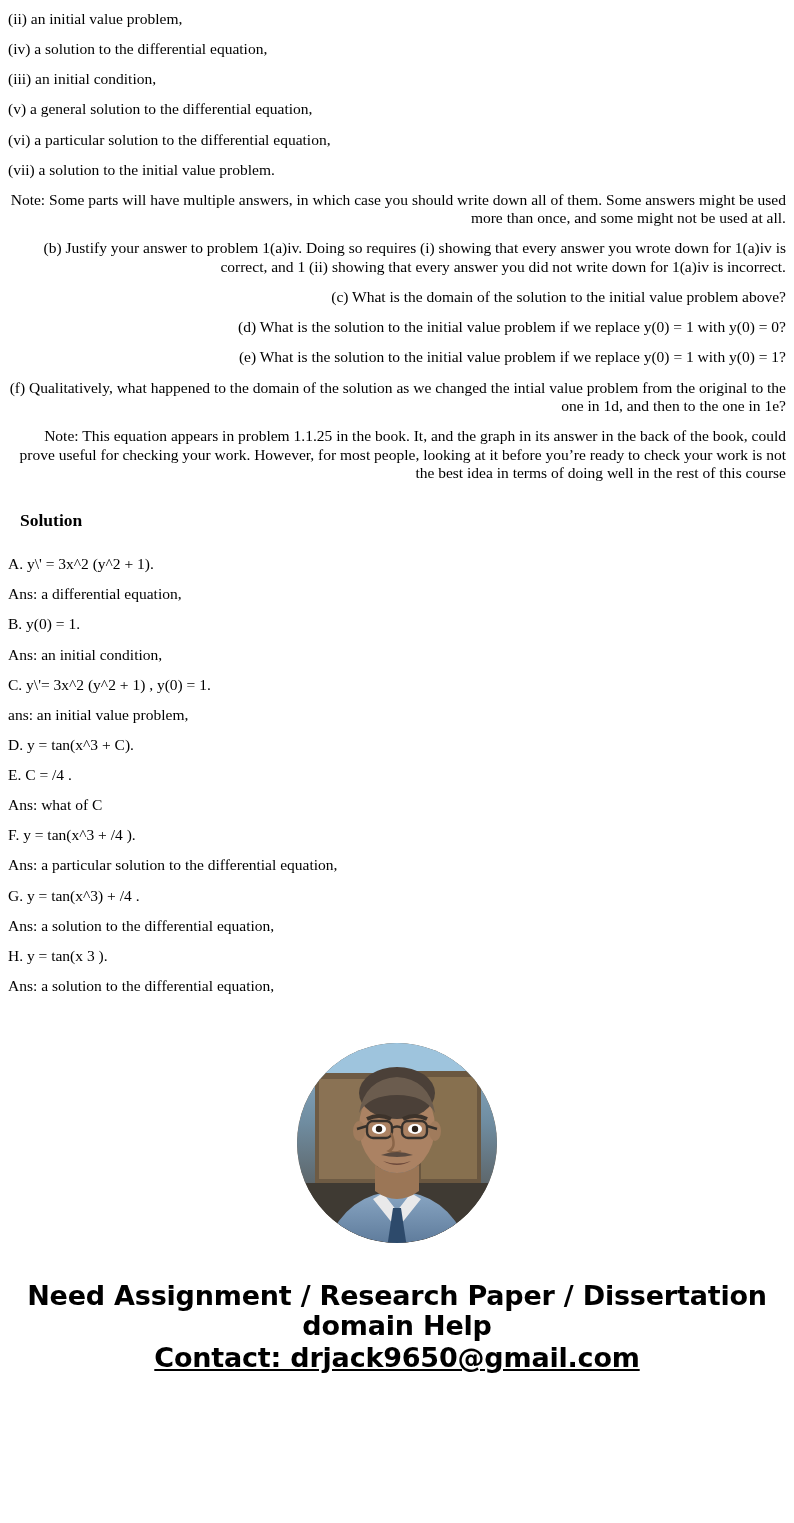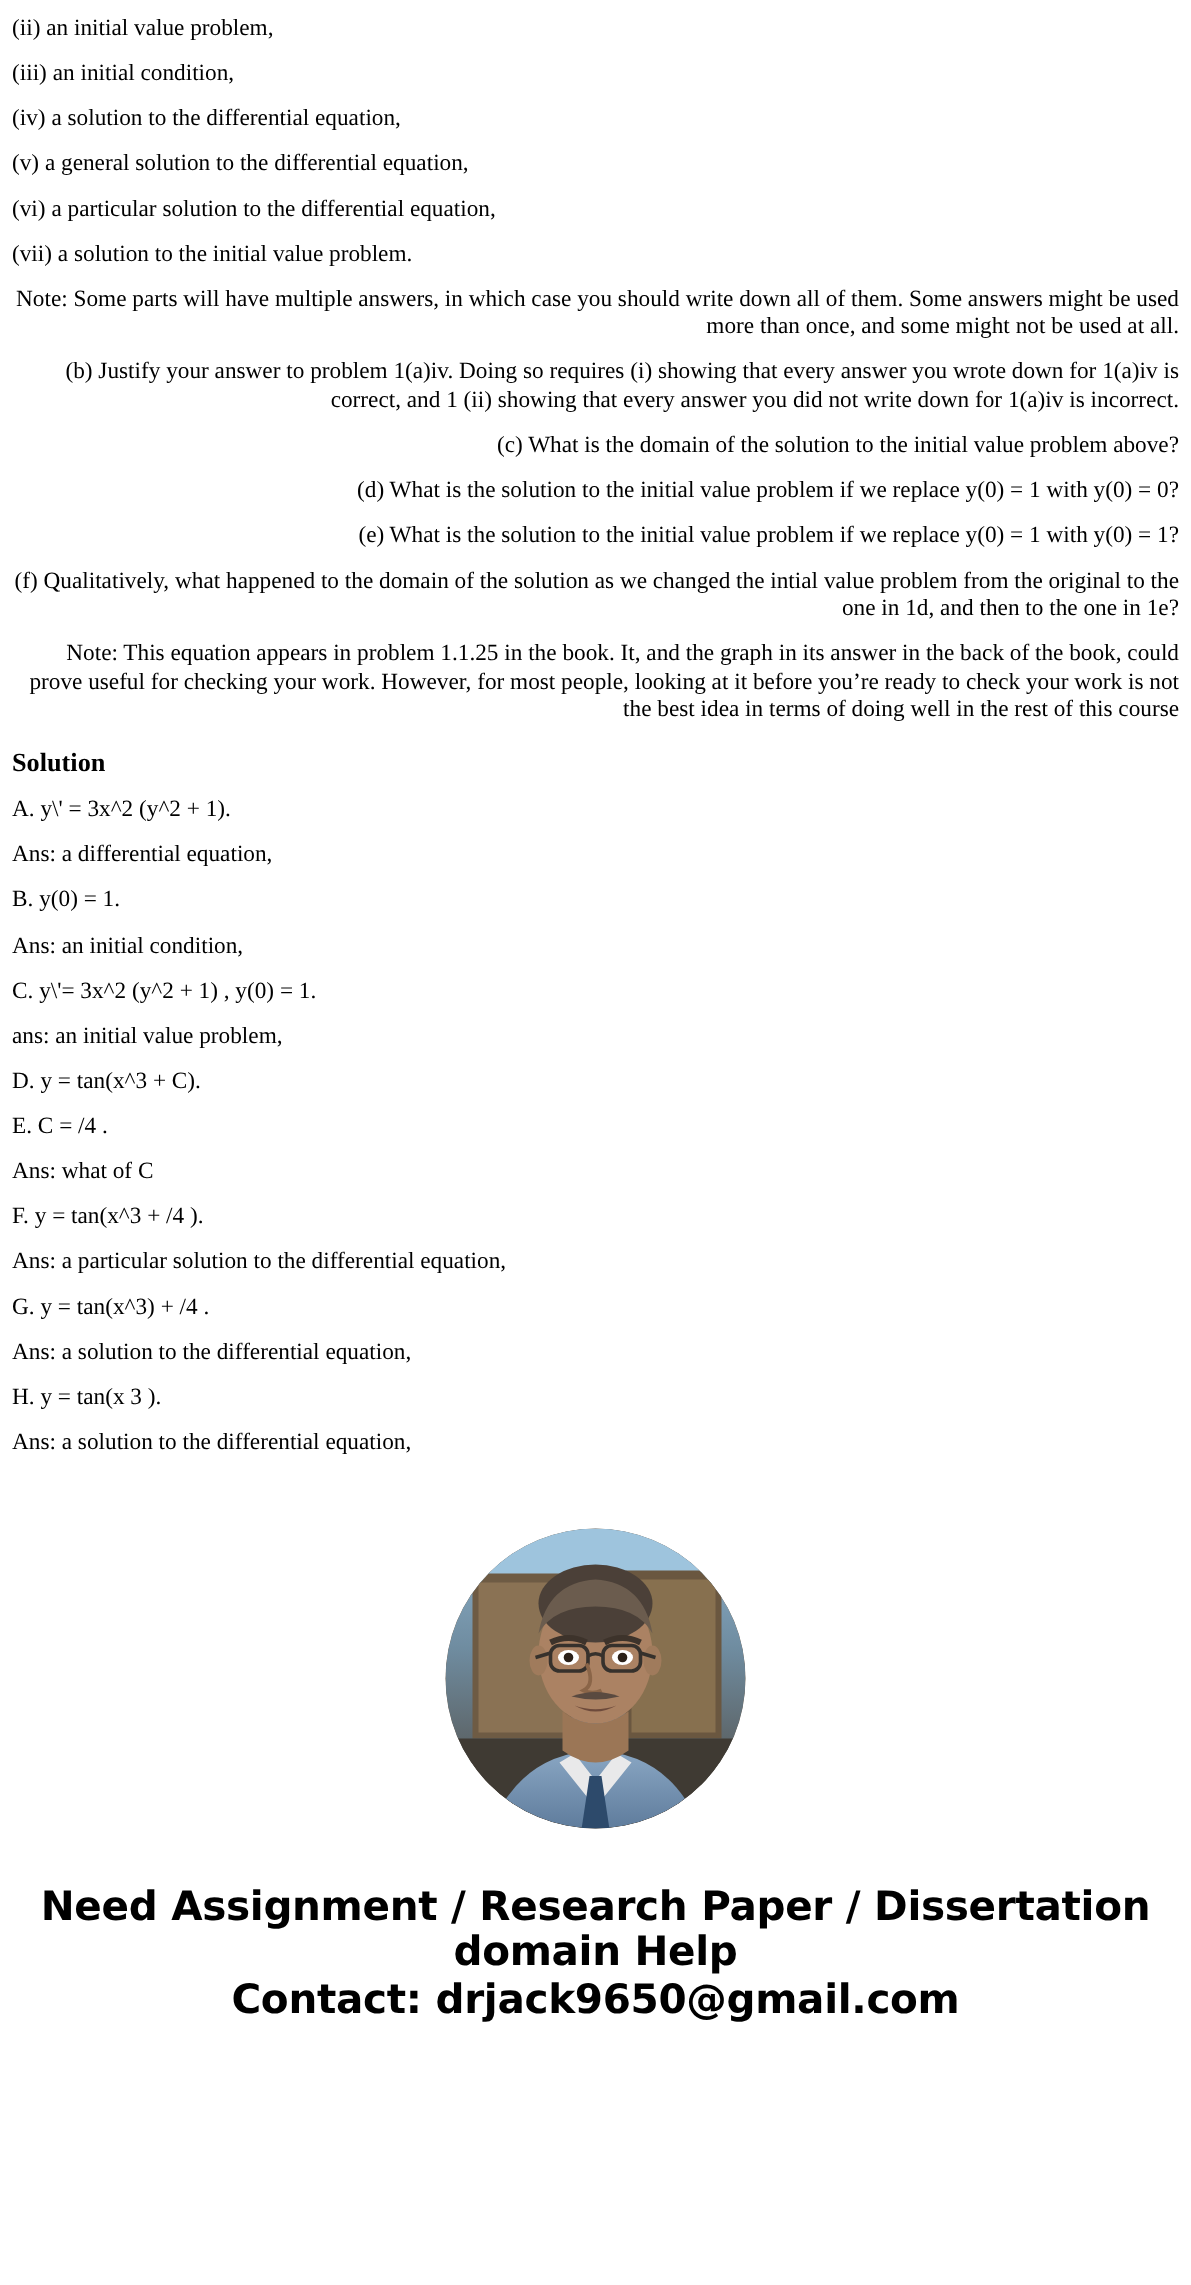--- a/index.html
+++ b/index.html
@@ -26,21 +26,21 @@
     color: #000000;
   }
   p.para {
     margin: 0;
     padding: 6px 0 6px 0;
     font-size: 15.5px;
     line-height: 1.18;
     text-align: right;
   }
   h2.section-title {
-    margin: 0;
+    margin: 12px;
     padding: 10px 0 6px 0;
     font-size: 17.5px;
     font-weight: bold;
     font-family: "Liberation Serif", serif;
   }
   .photo-wrap {
     padding-top: 42px;
     display: flex;
     justify-content: center;
   }
@@ -61,31 +61,32 @@
     font-family: "DejaVu Sans", sans-serif;
     font-weight: bold;
     font-size: 27px;
     line-height: 1.12;
     color: #000000;
     letter-spacing: -0.2px;
   }
   .promo .contact {
     display: block;
     padding-top: 2px;
+    text-decoration: underline;
   }
   .spacer-bottom { height: 28px; }
 </style>
 </head>
 <body>
 
 <div class="page">
 
   <p class="line">(ii) an initial value problem,</p>
+  <p class="line">(iv) a solution to the differential equation,</p>
   <p class="line">(iii) an initial condition,</p>
-  <p class="line">(iv) a solution to the differential equation,</p>
   <p class="line">(v) a general solution to the differential equation,</p>
   <p class="line">(vi) a particular solution to the differential equation,</p>
   <p class="line">(vii) a solution to the initial value problem.</p>
 
   <p class="para">Note: Some parts will have multiple answers, in which case you should write down all of them. Some answers might be used more than once, and some might not be used at all.</p>
   <p class="para">(b) Justify your answer to problem 1(a)iv. Doing so requires (i) showing that every answer you wrote down for 1(a)iv is correct, and 1 (ii) showing that every answer you did not write down for 1(a)iv is incorrect.</p>
   <p class="para">(c) What is the domain of the solution to the initial value problem above?</p>
   <p class="para">(d) What is the solution to the initial value problem if we replace y(0) = 1 with y(0) = 0?</p>
   <p class="para">(e) What is the solution to the initial value problem if we replace y(0) = 1 with y(0) = 1?</p>
   <p class="para">(f) Qualitatively, what happened to the domain of the solution as we changed the intial value problem from the original to the one in 1d, and then to the one in 1e?</p>

